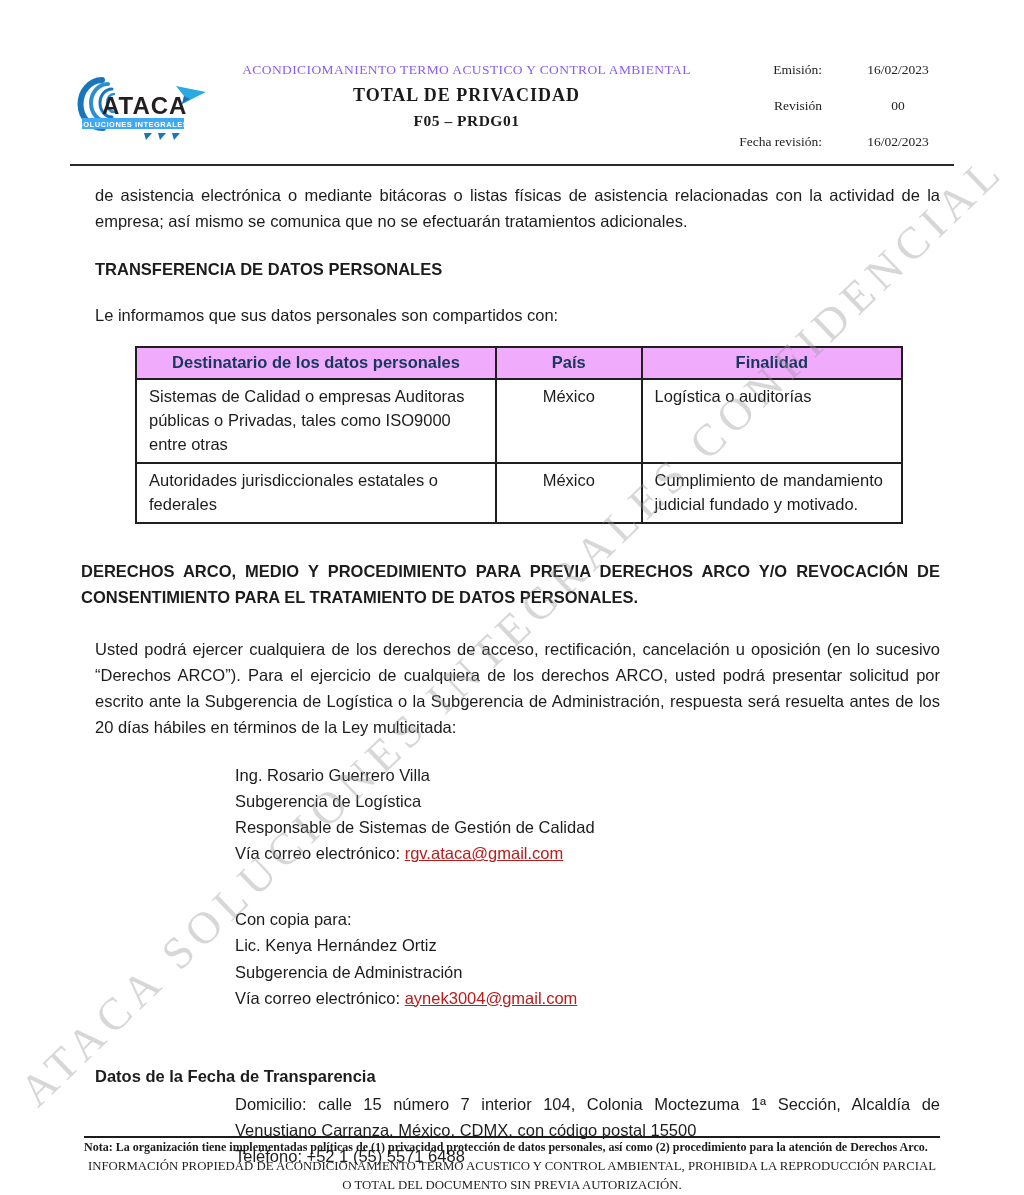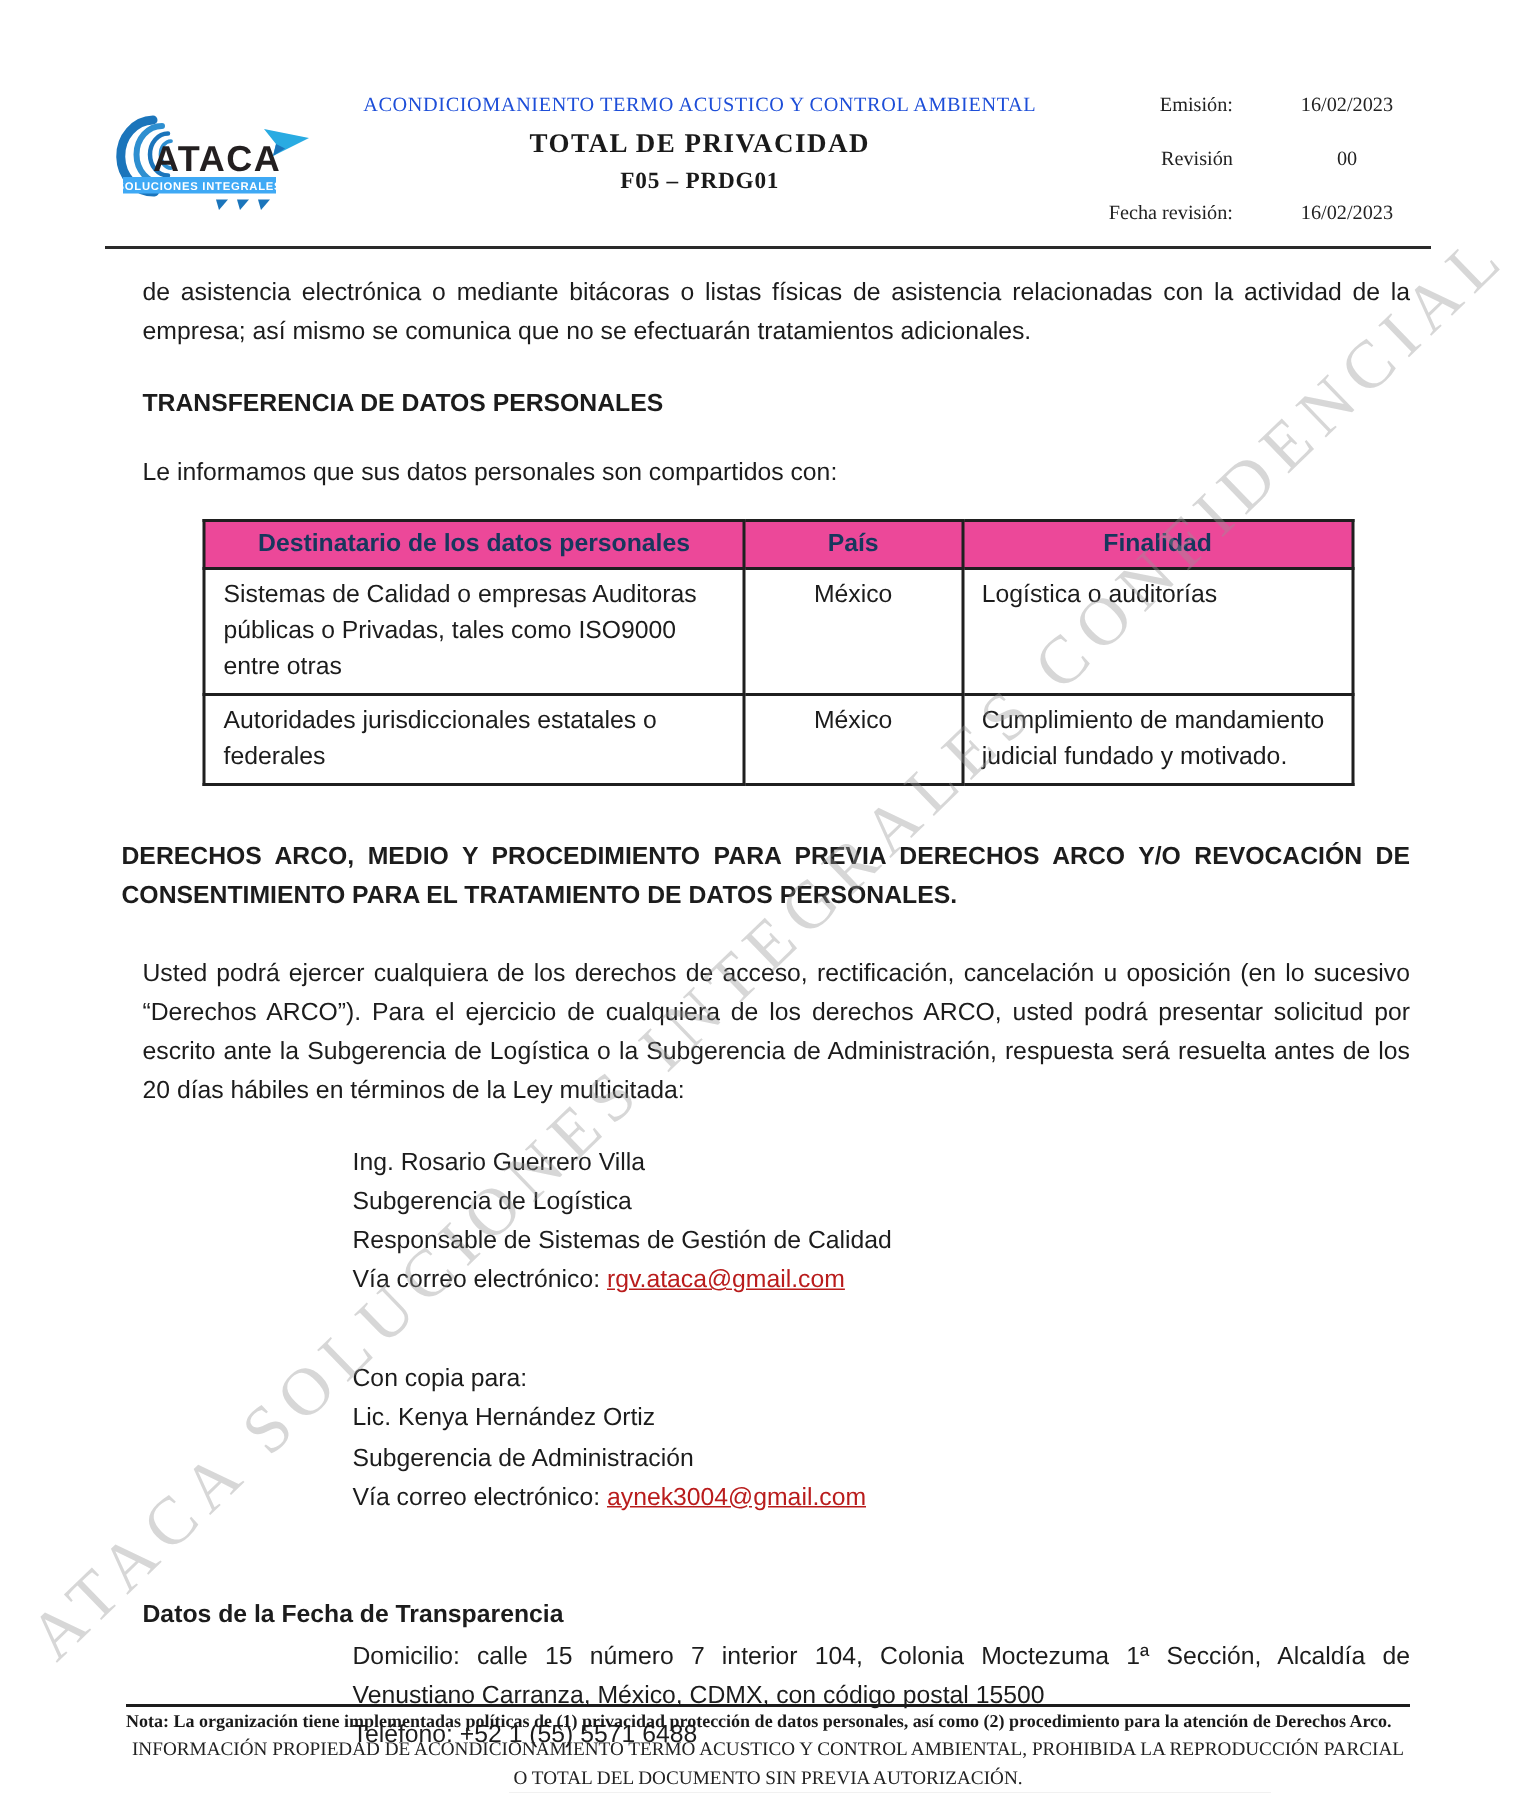--- a/index.html
+++ b/index.html
@@ -16,21 +16,21 @@
   .doc-header{
     display:flex;align-items:flex-start;
     padding:58px 70px 0 72px;
   }
   .logo-box{width:142px;flex:0 0 142px;margin-top:14px;}
   .header-center{
     flex:1;text-align:center;
     font-family:"Liberation Serif",serif;
     padding-top:4px;
   }
-  .company-line{font-size:13.5px;letter-spacing:.4px;color:#1d4ed8;}
+  .company-line{font-size:13.5px;letter-spacing:.4px;color:#8b5cf6;}
   .doc-title{font-size:18px;font-weight:bold;letter-spacing:1px;margin-top:7px;color:#1a1a1a;}
   .doc-code{font-size:15.5px;font-weight:bold;letter-spacing:.5px;margin-top:6px;color:#1a1a1a;}
   .header-meta{
     flex:0 0 235px;
     font-family:"Liberation Serif",serif;
     font-size:13.5px;color:#222;
     display:grid;grid-template-columns:1fr 112px;
     row-gap:9px;column-gap:4px;
     padding-top:4px;
     gap:20px;
@@ -57,21 +57,21 @@
     width:768px;
     font-size:16.5px;line-height:1.45;
   }
   table.transfer-table th,
   table.transfer-table td{
     border:2px solid #1f1f1f;
     padding:5px 12px;
     vertical-align:top;
   }
   table.transfer-table th{
-    background:#ec4899;
+    background:#f0abfc;
     color:#17375D;
     font-weight:bold;
     text-align:center;
     padding:3px 6px;
   }
   .col-dest{width:47%;}
   .col-pais{width:19%;text-align:center;}
   .col-fin{width:34%;}
   td.cell-pais{text-align:center;}
   

